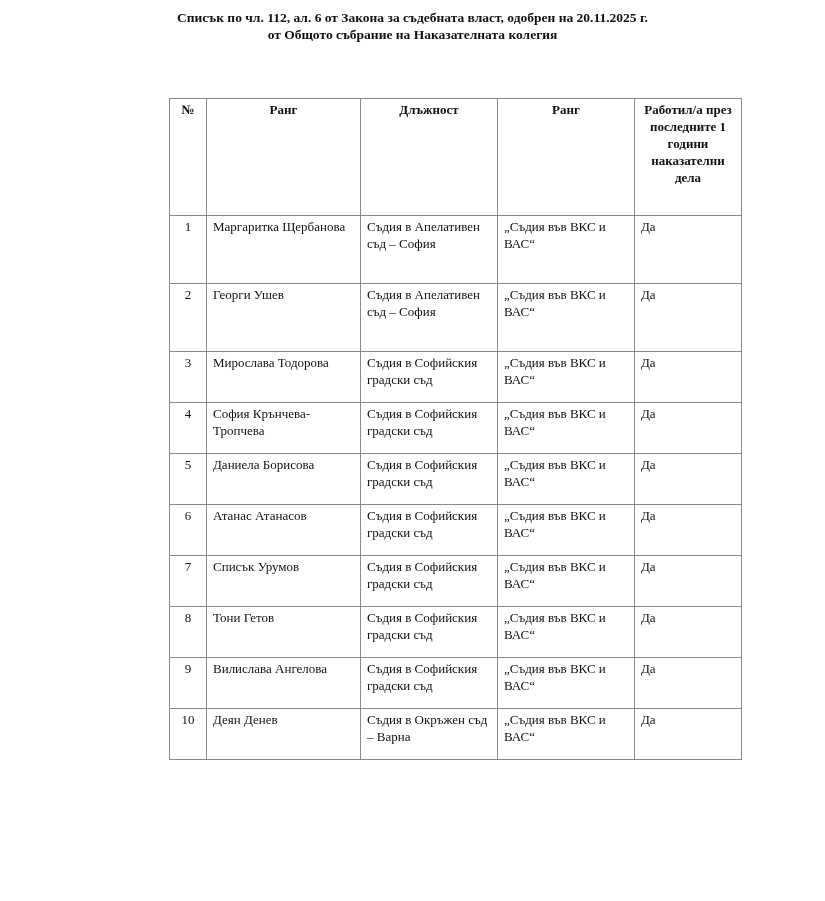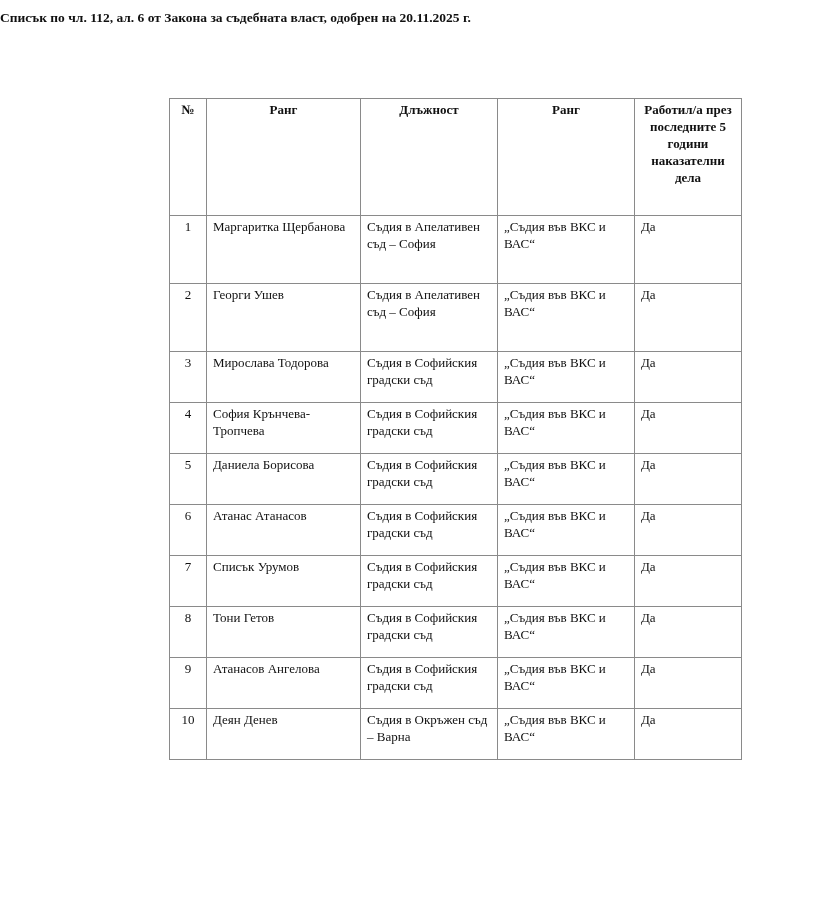--- a/index.html
+++ b/index.html
@@ -2,21 +2,21 @@
 <html><head>
   <meta charset="utf-8">
   <style>
     html, body { margin: 0; padding: 0; background: #ffffff; }
     body {
       width: 825px; height: 901px; position: relative; overflow: hidden;
       font-family: "Liberation Serif", serif; color: #111;
     }
     .title {
       position: absolute; left: 0; top: 9px; width: 825px;
-      font-weight: bold; font-size: 13.5px; line-height: 17px;
+      text-align: center; font-weight: bold; font-size: 13.5px; line-height: 17px;
     }
     table {
       position: absolute; left: 169px; top: 98px;
       width: 572px; border-collapse: collapse; table-layout: fixed;
       font-size: 13px; line-height: 17px;
     }
     td, th {
       border: 1px solid #8a8a8a; vertical-align: top; padding: 2px 6px 0 6px;
     }
     th { font-weight: bold; text-align: center; height: 114px; padding-top: 2px; }
@@ -27,37 +27,38 @@
     col.c2 { width: 154px; }
     col.c3 { width: 137px; }
     col.c4 { width: 137px; }
     col.c5 { width: 107px; }
   </style>
 </head>
 <body>
 
 <div class="title">
   <div>Списък по чл. 112, ал. 6 от Закона за съдебната власт, одобрен на 20.11.2025 г.</div>
+  <div>от Общото събрание на Наказателната колегия</div>
 </div>
 
 <table>
   <colgroup>
       <col class="c1">
       <col class="c2">
       <col class="c3">
       <col class="c4">
       <col class="c5">
     </colgroup>
   <thead>
     <tr>
       <th>№</th>
       <th>Ранг</th>
       <th>Длъжност</th>
       <th>Ранг</th>
-      <th>Работил/а през последните 5 години наказателни дела</th>
+      <th>Работил/а през последните 1 години наказателни дела</th>
     </tr>
   </thead>
   <tbody id="tbody">
       <tr class="row tall">
         <td class="num">1</td>
         <td>Маргаритка Щербанова</td>
         <td>Съдия в Апелативен съд – София</td>
         <td>„Съдия във ВКС и ВАС“</td>
         <td>Да</td>
       </tr>
@@ -105,21 +106,21 @@
       </tr>
       <tr class="row">
         <td class="num">8</td>
         <td>Тони Гетов</td>
         <td>Съдия в Софийския градски съд</td>
         <td>„Съдия във ВКС и ВАС“</td>
         <td>Да</td>
       </tr>
       <tr class="row">
         <td class="num">9</td>
-        <td>Атанасов Ангелова</td>
+        <td>Вилислава Ангелова</td>
         <td>Съдия в Софийския градски съд</td>
         <td>„Съдия във ВКС и ВАС“</td>
         <td>Да</td>
       </tr>
       <tr class="row">
         <td class="num">10</td>
         <td>Деян Денев</td>
         <td>Съдия в Окръжен съд – Варна</td>
         <td>„Съдия във ВКС и ВАС“</td>
         <td>Да</td>

